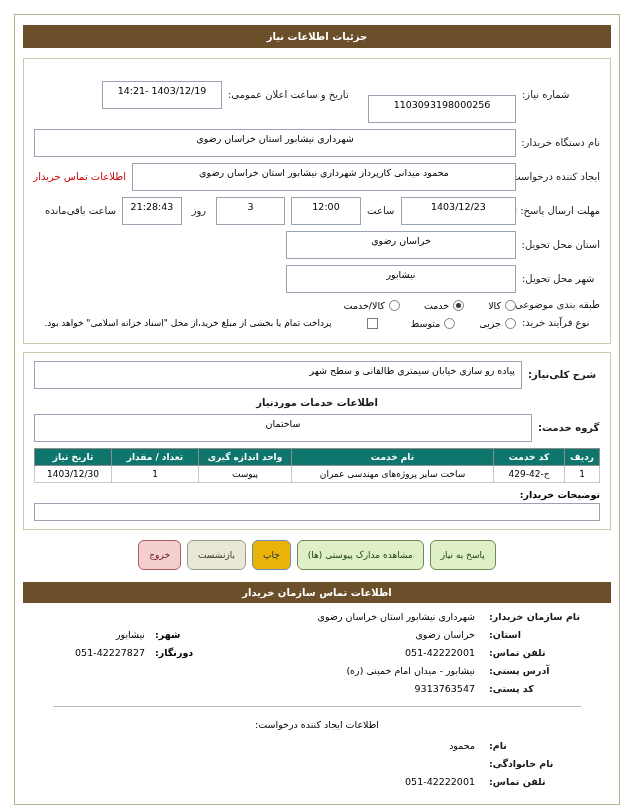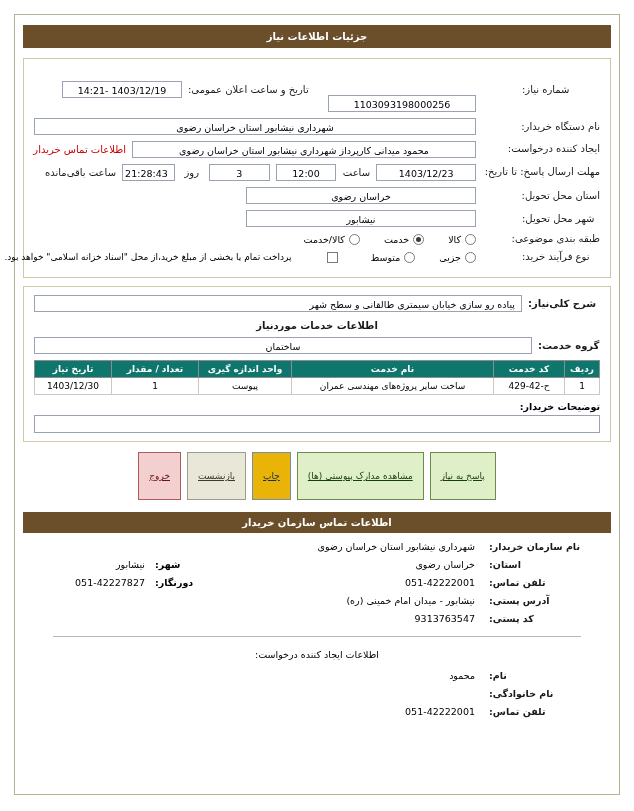--- a/index.html
+++ b/index.html
@@ -60,25 +60,25 @@
     gap:6px;
   }
   .lbl{
     font-size:10px;
     color:#1a1a1a;
     text-align:left;
     white-space:nowrap;
     flex:0 0 auto;
     line-height:1.2;
   }
-  .lbl.w-a{width:78px;margin-left:40px;}
+  .lbl.w-a{width:78px;}
   .fld{
     border:1px solid #9aa3b2;
     background:#ffffff;
-    height:17px;
+    height:28px;
     line-height:17px;
     font-size:9.5px;
     padding:0 6px;
     text-align:center;
     box-sizing:border-box;
     overflow:hidden;
     white-space:nowrap;
   }
   .grow{flex:1 1 auto;}
   .sep{flex:0 0 auto;}
@@ -133,28 +133,27 @@
     margin-top:2px;
   }
   .btn-row{
     display:flex;
     justify-content:center;
     gap:6px;
     margin:10px 0 6px 0;
   }
   .btn{
     font-size:9px;
-    padding:18px 10px;
+    padding:9px 10px;
     border:1px solid #6e8a4e;
     background:#dff0c8;
     color:#183d10;
-    border-radius:0;
+    border-radius:6px;
     cursor:pointer;
     white-space:nowrap;
-    text-decoration:underline;
   }
   .btn.blue{border-color:#6f8fae;background:#eab308;color:#12314f;}
   .btn.gray{border-color:#9c9c8a;background:#e9e8d8;color:#3a3a2a;}
   .btn.red{border-color:#b05b5b;background:#f3cfcf;color:#6b1212;}
 
   .contact-title{
     background:#6b4f2a;
     color:#fff;
     font-size:10px;
     font-weight:bold;

